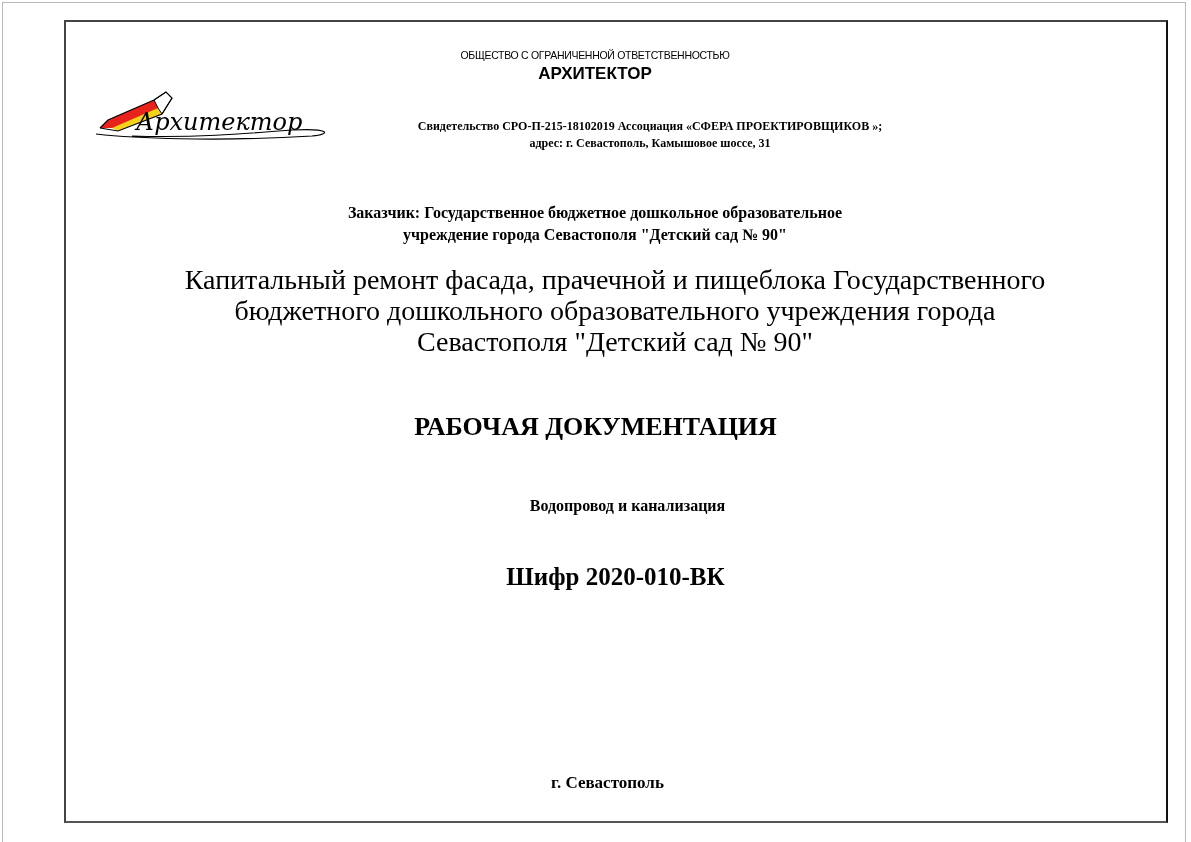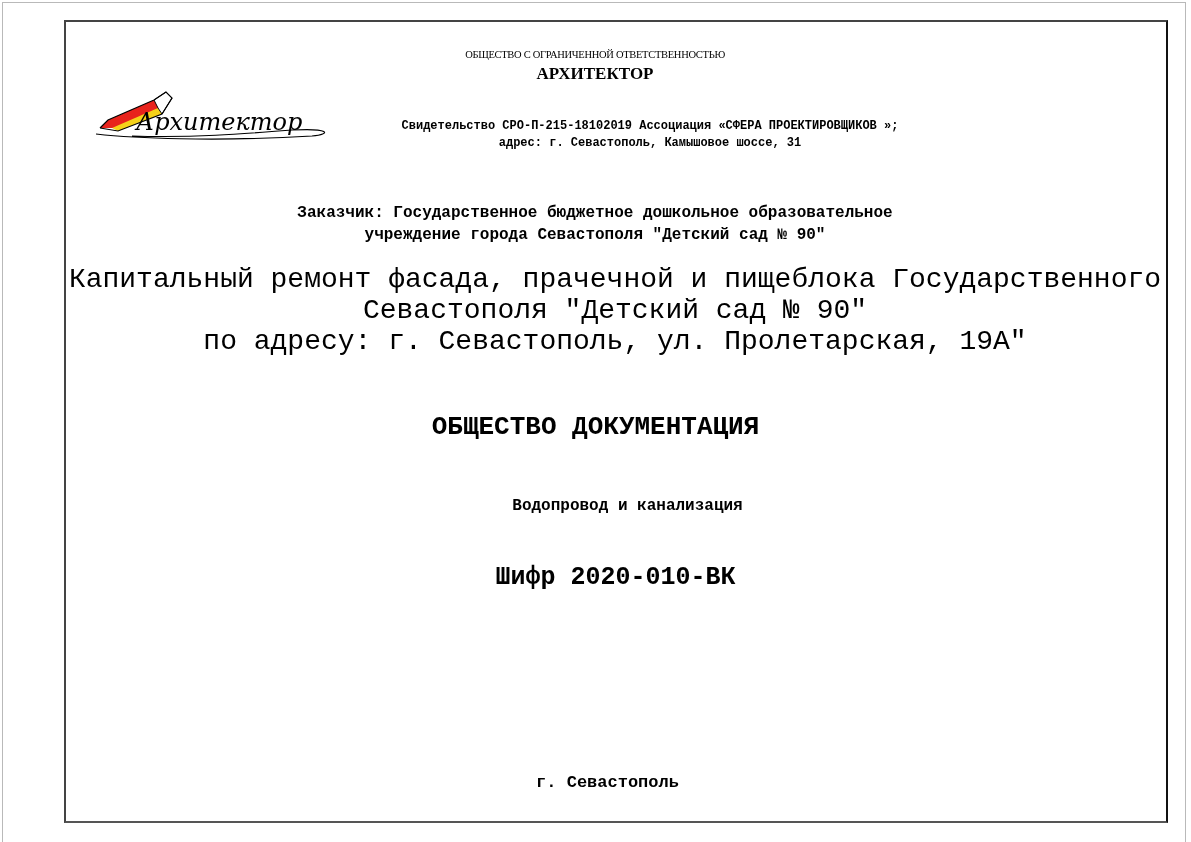--- a/index.html
+++ b/index.html
@@ -1,21 +1,21 @@
 <!DOCTYPE html>
 <html><head>
 <meta charset="utf-8">
 <style>
   html, body { margin:0; padding:0; background:#ffffff; }
   body { width:1191px; height:842px; position:relative; overflow:hidden; }
   .page-outline { position:absolute; left:2px; top:2px; width:1184px; height:850px; border:1px solid #b9b9b9; box-sizing:border-box; }
   .frame { position:absolute; left:64px; top:20px; width:1104px; height:803px; border:2px solid #444; border-right-color:#111; border-bottom-color:#555; box-sizing:border-box; }
   .abs { position:absolute; left:0; width:1191px; text-align:center; color:#000; }
-  .sans { font-family:Liberation Serif, serif; }
-  .serif { font-family:Liberation Mono, monospace; }
+  .sans { font-family:Liberation Sans, sans-serif; }
+  .serif { font-family:Liberation Serif, serif; }
   .org-type { top:49px; font-size:10.5px; letter-spacing:-0.3px; left:290px; width:610px; }
   .org-name { top:64px; font-size:17px; font-weight:bold; left:290px; width:610px; }
   .cert { top:118px; font-size:12px; font-weight:bold; left:360px; width:580px; line-height:17px; }
   .customer { top:202px; font-size:16px; font-weight:bold; line-height:22px; left:60px; width:1070px; }
   .object { top:264px; font-size:28px; line-height:31px; left:60px; width:1110px; }
   .doc-type { top:412px; font-size:26px; font-weight:bold; left:0; width:1191px; }
   .section { top:497px; font-size:16px; font-weight:bold; left:0; width:1191px;padding-left:32px; }
   .code { top:563px; font-size:25px; font-weight:bold; left:20px; width:1191px; }
   .city { top:770px; font-size:17px; font-weight:bold; line-height:25px; left:12px; width:1191px; }
   .logo { position:absolute; left:92px; top:86px; width:250px; height:60px; }
@@ -45,23 +45,23 @@
   <div>адрес: г. Севастополь, Камышовое шоссе, 31</div>
 </div>
 
 <div class="abs serif customer">
   <div>Заказчик: Государственное бюджетное  дошкольное  образовательное</div>
   <div>учреждение города Севастополя "Детский сад № 90"</div>
 </div>
 
 <div class="abs serif object">
   <div>Капитальный ремонт фасада, прачечной и пищеблока  Государственного</div>
+  <div>бюджетного дошкольного образовательного учреждения города</div>
   <div>Севастополя "Детский сад № 90"</div>
-  <div>по адресу: г. Севастополь, ул. Пролетарская, 19А"</div>
 </div>
 
-<div class="abs serif doc-type">ОБЩЕСТВО ДОКУМЕНТАЦИЯ</div>
+<div class="abs serif doc-type">РАБОЧАЯ ДОКУМЕНТАЦИЯ</div>
 <div class="abs serif section">Водопровод и канализация</div>
 <div class="abs serif code">Шифр  2020-010-ВК</div>
 
 <div class="abs serif city">
   <div>г. Севастополь</div>
 </div>
 
 </body></html>

